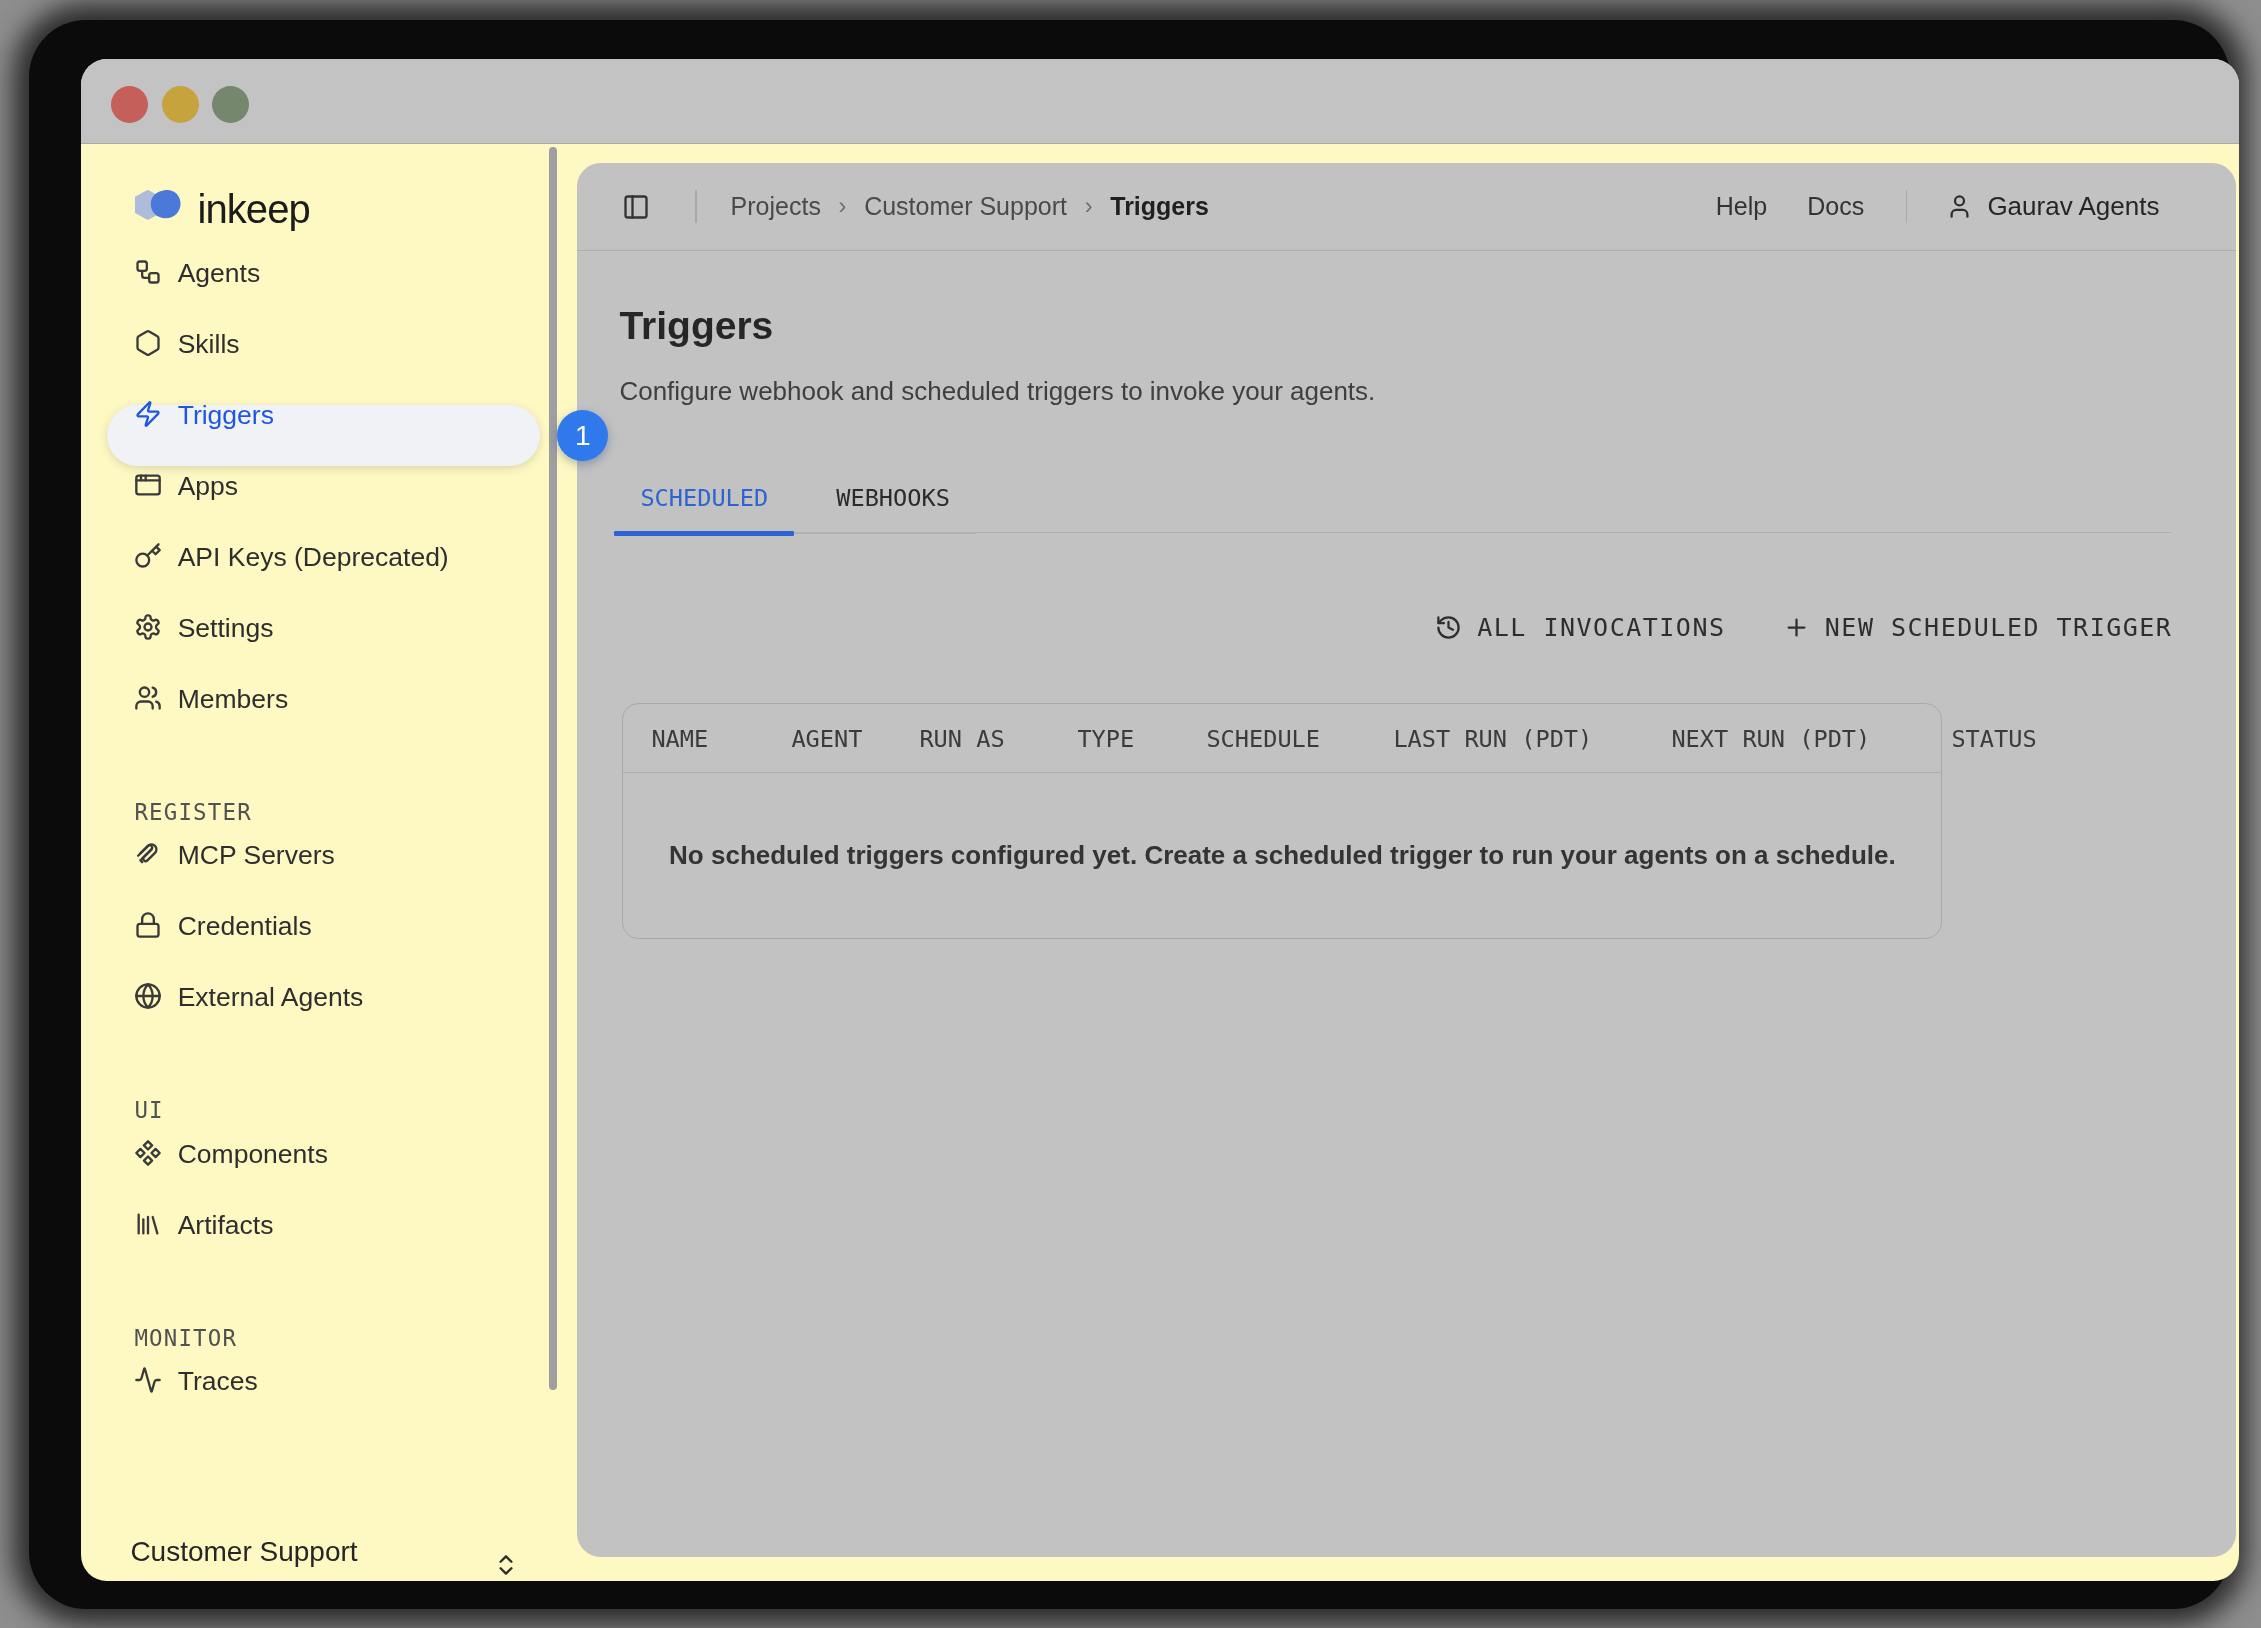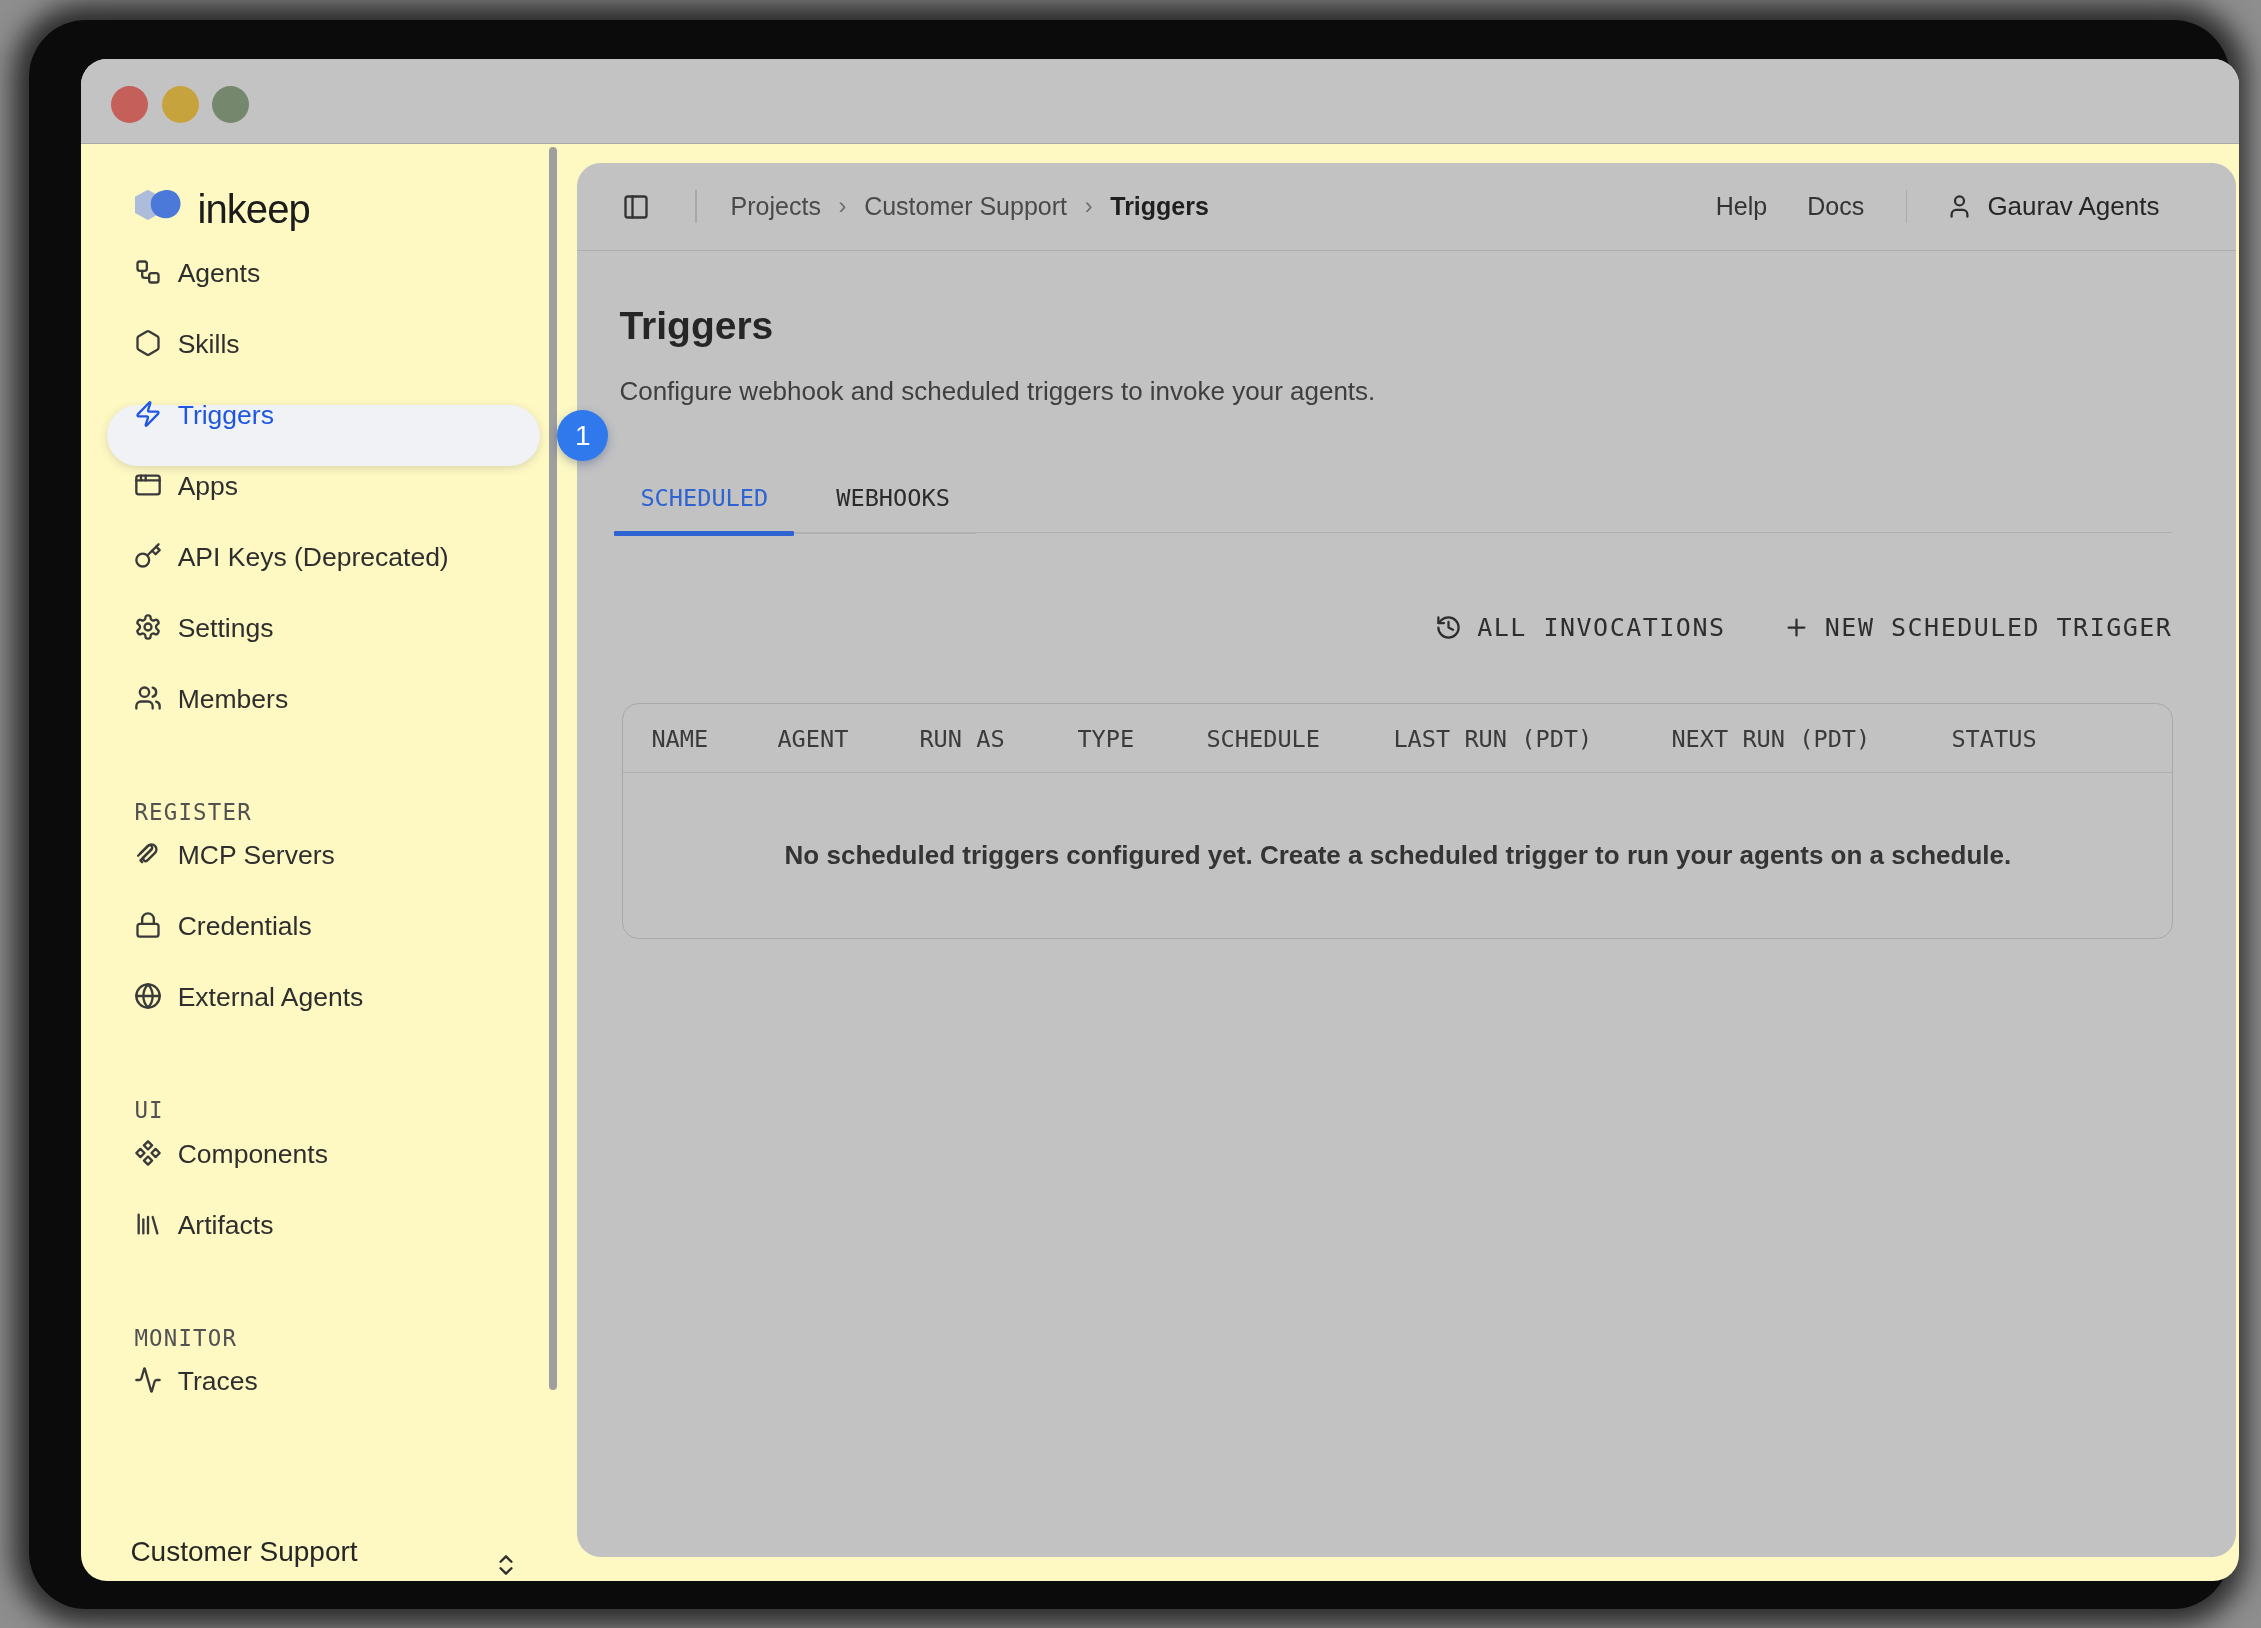--- a/index.html
+++ b/index.html
@@ -78,21 +78,21 @@
   .tab.active::after { content:""; position:absolute; left:0; right:0; bottom:-2.9px; height:5.3px;
                        background:#2e63d2; border-radius:1.2px; }
 
   .actions { position:absolute; left:42px; top:362px; width:1553px; display:flex;
              justify-content:flex-end; align-items:center; }
   .action-btn { display:flex; align-items:center; color:#2e2e2e; font-size:25px;
                 letter-spacing:1.5px; }
   .action-btn .aicon { width:27px; height:27px; margin-right:15.3px; color:#2e2e2e; }
   .action-btn + .action-btn { margin-left:57px; }
 
-  .trigger-table { position:absolute; left:45px; top:452px; width:1551px; height:236px;
+  .trigger-table { position:absolute; left:45px; top:452px; width:1320px; height:236px;
                    border:1.2px solid #a8a8a9; border-radius:16.5px; }
   .thead { position:absolute; left:0; top:0; width:100%; height:69px;
            border-bottom:1.2px solid #aeaeaf; }
   .th { position:absolute; top:21px; font-size:23.6px; color:#3b3b3b; white-space:nowrap; }
   .tempty { position:absolute; left:0; top:69px; width:100%; height:164px;
             display:flex; align-items:center; justify-content:center;
             font-size:26px; color:#343434;font-weight:bold; }
 
   svg { display:block; }
 </style>
@@ -330,21 +330,21 @@
                   <path d="M12 5v14"></path>
                 </svg>
           </span>
           <span>NEW SCHEDULED TRIGGER</span>
         </div>
       </div>
 
       <div class="trigger-table">
         <div class="thead mono">
           <span class="th" style="left:28px">NAME</span>
-          <span class="th" style="left:154px">AGENT</span>
+          <span class="th" style="left:168px">AGENT</span>
           <span class="th" style="left:296px">RUN AS</span>
           <span class="th" style="left:454px">TYPE</span>
           <span class="th" style="left:583px">SCHEDULE</span>
           <span class="th" style="left:770px">LAST RUN (PDT)</span>
           <span class="th" style="left:1048px">NEXT RUN (PDT)</span>
           <span class="th" style="left:1328px">STATUS</span>
         </div>
         <div class="tempty">No scheduled triggers configured yet. Create a scheduled trigger to run your agents on a schedule.</div>
       </div>
     </div>

